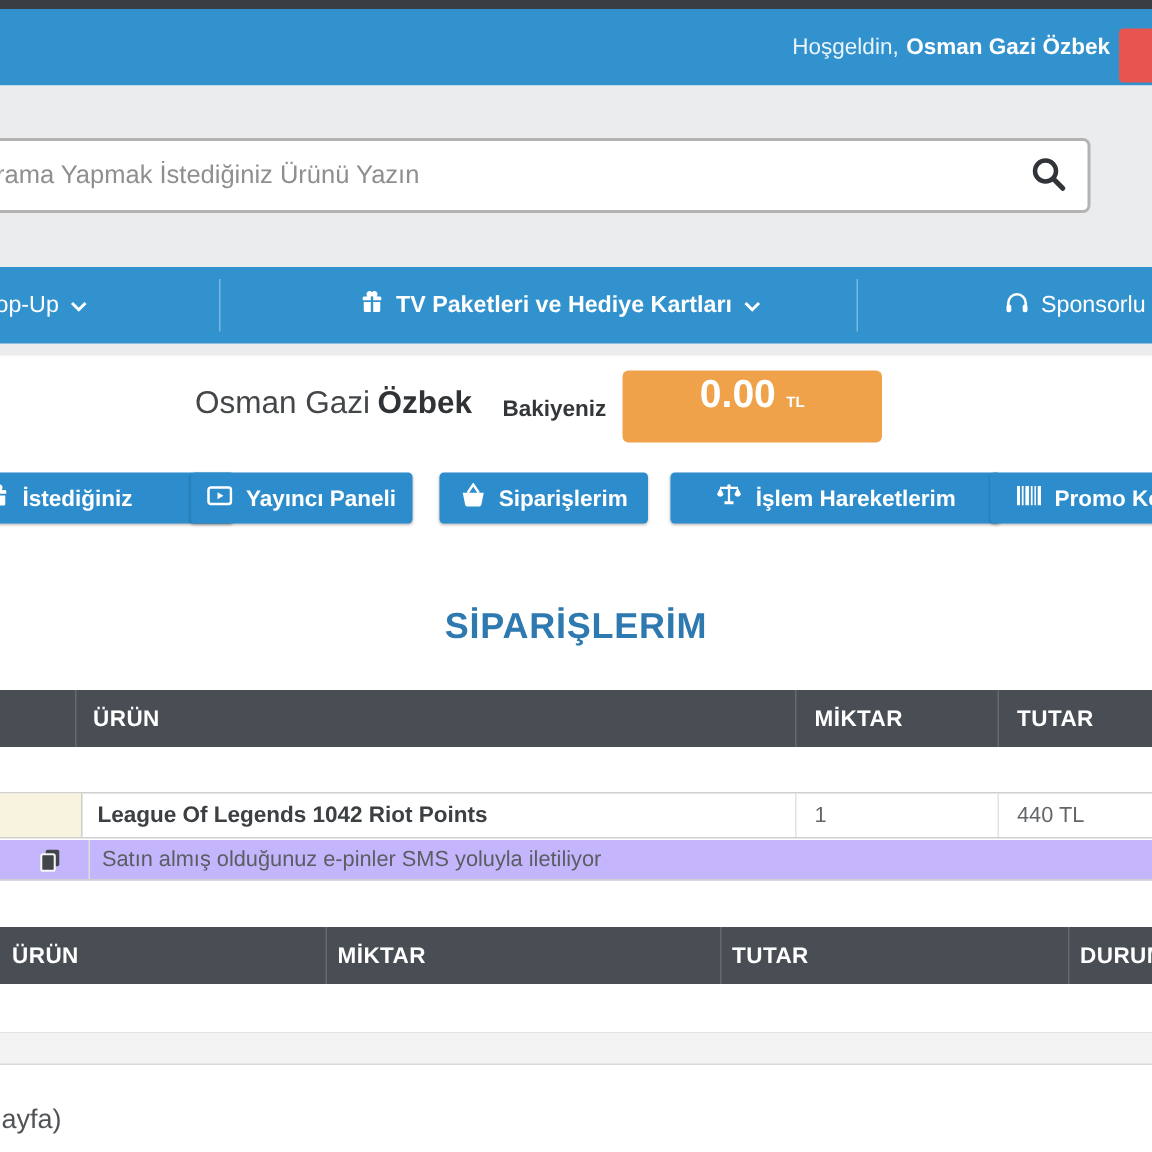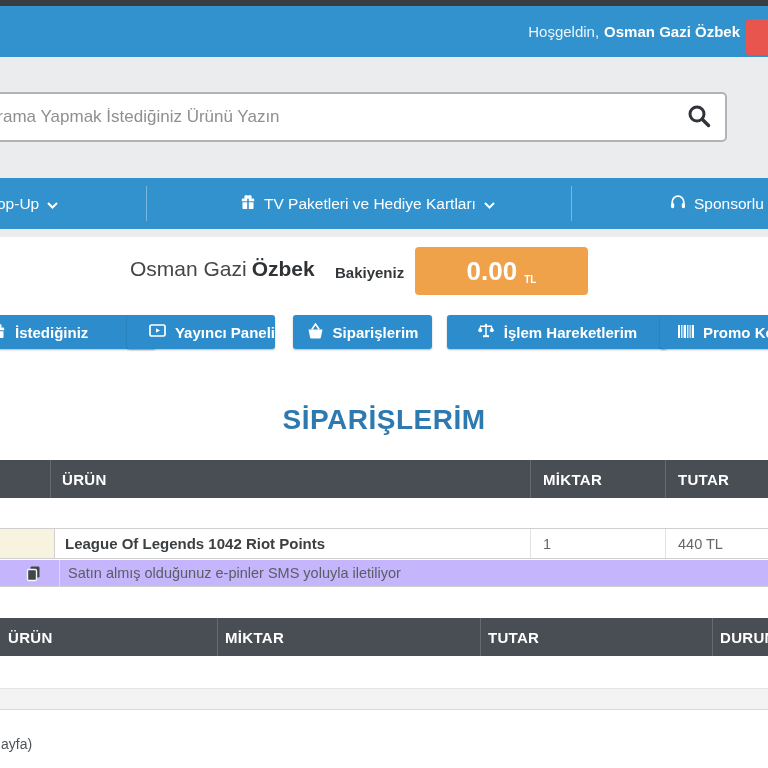--- a/index.html
+++ b/index.html
@@ -32,37 +32,37 @@
   #navbar{left:0;top:178px;width:768px;height:51px;background:#3192ce;}
   .nav-div{position:absolute;top:8px;width:1px;height:35px;background:rgba(255,255,255,.35);}
   .nav-item{position:absolute;top:0;height:51px;display:flex;align-items:center;gap:8px;
             color:#fff;font-size:15.5px;font-weight:500;cursor:pointer;white-space:nowrap;}
 
   
   #acctname{left:130px;top:257px;font-size:21px;color:#43474a;white-space:nowrap;}
   #acctname b{margin-left:5px;color:#2f3336;}
   #ballabel{left:335px;top:264px;font-size:15px;font-weight:bold;color:#34373a;}
   #balbtn{left:415px;top:247px;width:173px;height:48px;background:#f0a24b;border-radius:4px;
-          display:flex;align-items:center;justify-content:center;gap:7px;color:#fff;cursor:pointer;}
+          display:flex;align-items:flex-start;justify-content:center;gap:7px;color:#fff;cursor:pointer;}
   #balbtn .val{font-size:26px;font-weight:bold;}
   #balbtn .cur{font-size:10px;font-weight:bold;margin-top:16px;}
 
   
   .qbtn{position:absolute;top:315px;height:34px;background:#2d8dcc;border-radius:3px;
         display:flex;align-items:center;justify-content:center;gap:9px;color:#fff;
         font-size:15px;font-weight:bold;box-shadow:0 1px 2px rgba(0,0,0,.28);
         cursor:pointer;white-space:nowrap;}
   #qb1{left:-58px;width:166px;justify-content:flex-start;padding-left:48px;}
-  #qb2{left:127px;width:148px;justify-content:flex-end;}
+  #qb2{left:127px;width:148px;}
   #qb3{left:293px;width:139px;}
   #qb4{left:447px;width:220px;}
   #qb5{left:660px;width:160px;justify-content:flex-start;padding-left:18px;}
 
   
-  #ordertitle{left:0;top:404px;width:768px;text-align:center;font-size:28px;font-weight:bold;
+  #ordertitle{left:0;top:404px;width:768px;text-align:center;font-size:24px;font-weight:bold;
               color:#2d79b0;letter-spacing:.5px;}
   .thead{left:0;width:768px;height:38px;background:#484e53;}
   #thead1{top:460px;} #thead2{top:618px;}
   .th-label{position:absolute;top:0;height:38px;display:flex;align-items:center;
             color:#fff;font-size:15px;font-weight:bold;letter-spacing:.3px;white-space:nowrap;}
   .th-div{position:absolute;top:0;width:1px;height:38px;background:rgba(255,255,255,.16);}
 
   #orow1{left:0;top:528px;width:768px;height:31px;background:#fff;
          border-top:1px solid #cfcfcf;border-bottom:1px solid #cfcfcf;box-sizing:border-box;}
   #orow1-c1{position:absolute;left:0;top:0;width:55px;height:100%;background:#f8f3de;
@@ -76,21 +76,21 @@
   #orow2{left:0;top:560px;width:768px;height:27px;background:#c4b5fd;
          border-bottom:1px solid #cfcfcf;box-sizing:border-box;}
   #orow2-c1{position:absolute;left:0;top:0;width:60px;height:100%;border-right:1px solid #dedede;
             box-sizing:border-box;}
   #copybtn{position:absolute;left:24px;top:5px;width:18px;height:18px;border:none;
            background:transparent;padding:0;cursor:pointer;}
   #note{left:68px;font-size:14.5px;color:#5a5e61;}
 
   #hrow1{left:0;top:656px;width:768px;height:33px;background:#fff;border-bottom:1px solid #e3e3e3;box-sizing:border-box;}
   #hrow2{left:0;top:689px;width:768px;height:21px;background:#f3f3f3;border-bottom:1px solid #d8d8d8;box-sizing:border-box;}
-  #pagetext{left:1px;top:736px;font-size:14px;color:#515457;}
+  #pagetext{left:1px;top:736px;font-size:18px;color:#515457;}
 </style>
 </head>
 <body>
 
 <div class="stage">
 
   <div class="abs" id="topstrip"></div>
 
   <div class="abs" id="topbar">
     <div class="abs" id="welcome">
@@ -117,21 +117,21 @@
   <div class="abs" id="navbar">
     <div class="nav-item" style="left:-3px;">
       <span>op-Up</span>
       <span>
         <svg width="11" height="7" viewBox="0 0 11 7">
             <path d="M1 1l4.5 4.5L10 1" fill="none" stroke="#fff" stroke-width="2"></path>
           </svg>
       </span>
     </div>
     <div class="nav-div" style="left:146px;"></div>
-    <div class="nav-item" style="left:240px;">
+    <div class="nav-item" style="left:240px;font-weight:bold;">
       <span>
         <svg width="16" height="16" viewBox="0 0 16 16">
             <path fill="#fff" d="M13.2 4.6h-2.1c.4-.5.6-1.1.6-1.5C11.7 1.9 10.8 1 9.6 1 8.9 1 8.4 1.4 8 1.9 7.6 1.4 7.1 1 6.4 1 5.2 1 4.3 1.9 4.3 3.1c0 .4.2 1 .6 1.5H2.8c-.6 0-1 .4-1 1v1.6h12.4V5.6c0-.6-.4-1-1-1zM2.5 14c0 .6.4 1 1 1h9c.6 0 1-.4 1-1V8.3H2.5V14z"></path>
             <rect x="7.2" y="4.6" width="1.6" height="10.4" fill="#3192ce"></rect>
           </svg>
       </span>
       <span>TV Paketleri ve Hediye Kartları</span>
       <span>
         <svg width="11" height="7" viewBox="0 0 11 7">
             <path d="M1 1l4.5 4.5L10 1" fill="none" stroke="#fff" stroke-width="2"></path>

